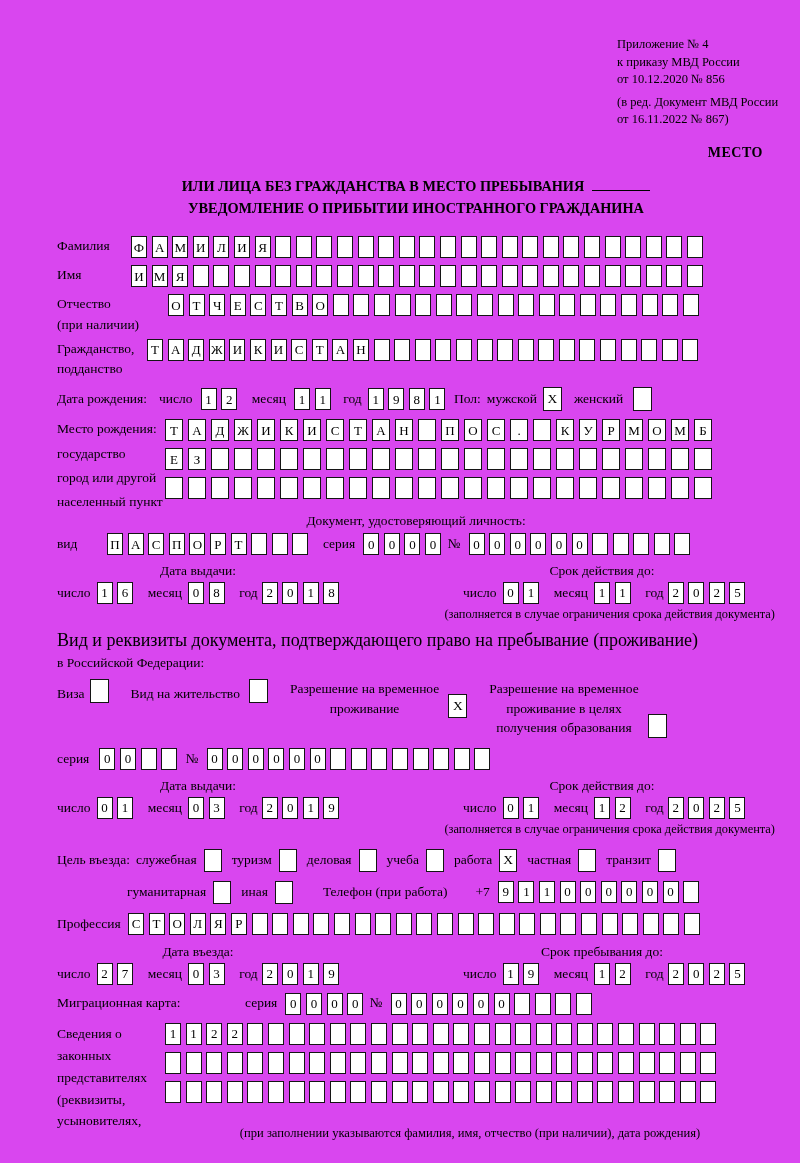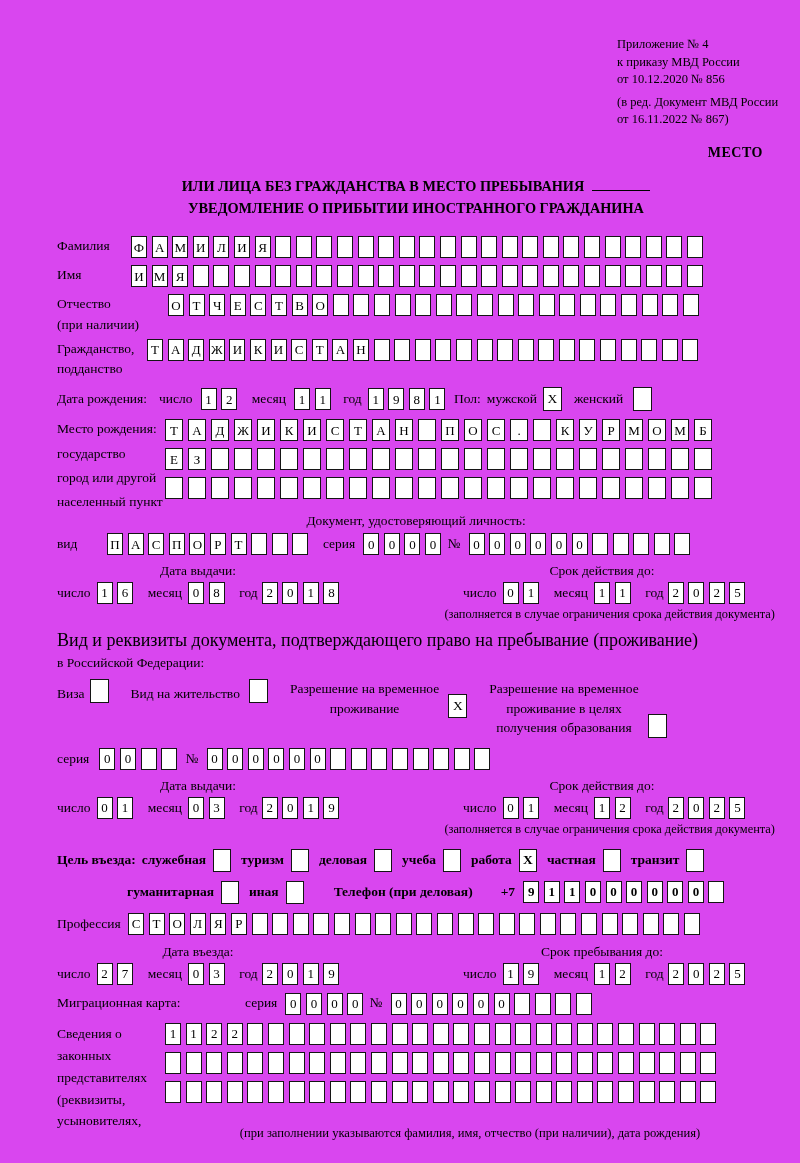--- a/index.html
+++ b/index.html
@@ -34,21 +34,21 @@
   .dpair{display:flex;font-size:13.5px;margin-top:8px;}
   .dcol-l{width:372px;flex:none;} .dcol-r{flex:1;}
   .dhead{text-align:center;margin-bottom:3px;}
   .dgrp{display:flex;align-items:center;}
   .dgrp .u{margin:0 6px 0 0;} .dgrp .u2{margin:0 6px 0 10px;}
   .note{font-size:12.4px;text-align:right;margin-top:3px;}
   .cbitems{display:flex;align-items:flex-start;margin-top:8px;font-size:13.5px;}
   .cbitem{display:flex;align-items:flex-end;}
   .cbitem .txt{text-align:center;line-height:1.45;}
   .cbitem .cb{margin-left:9px;margin-top:0;}
-  .purpose{display:flex;align-items:center;flex-wrap:nowrap;font-size:13.5px;margin-top:12px;font-weight:bold;}
+  .purpose{display:flex;align-items:center;flex-wrap:nowrap;font-size:13.5px;margin-top:12px;}
   .purpose .cb{margin:0 10px 0 7px;width:18px;height:23px;}
   .repnote{font-size:12.6px;text-align:center;margin-top:6px;padding-left:140px;}
 </style>
 </head>
 <body>
 
 <div class="page">
 
   <div class="annex">
     <div>Приложение № 4</div>
@@ -527,21 +527,21 @@
       <span class="cb"></span>
     <span>транзит</span>
       <span class="cb"></span>
   </div>
 
   <div class="purpose" style="margin-top:9px">
     <span style="margin-left:70px">гуманитарная</span>
       <span class="cb"></span>
     <span>иная</span>
       <span class="cb"></span>
-    <span style="margin-left:20px">Телефон (при деловая)</span>
+    <span style="margin-left:20px">Телефон (при работа)</span>
     <span style="margin:0 8px 0 28px">+7</span>
     <span class="cells">
         <span class="cell">9</span>
         <span class="cell">1</span>
         <span class="cell">1</span>
         <span class="cell">0</span>
         <span class="cell">0</span>
         <span class="cell">0</span>
         <span class="cell">0</span>
         <span class="cell">0</span>

